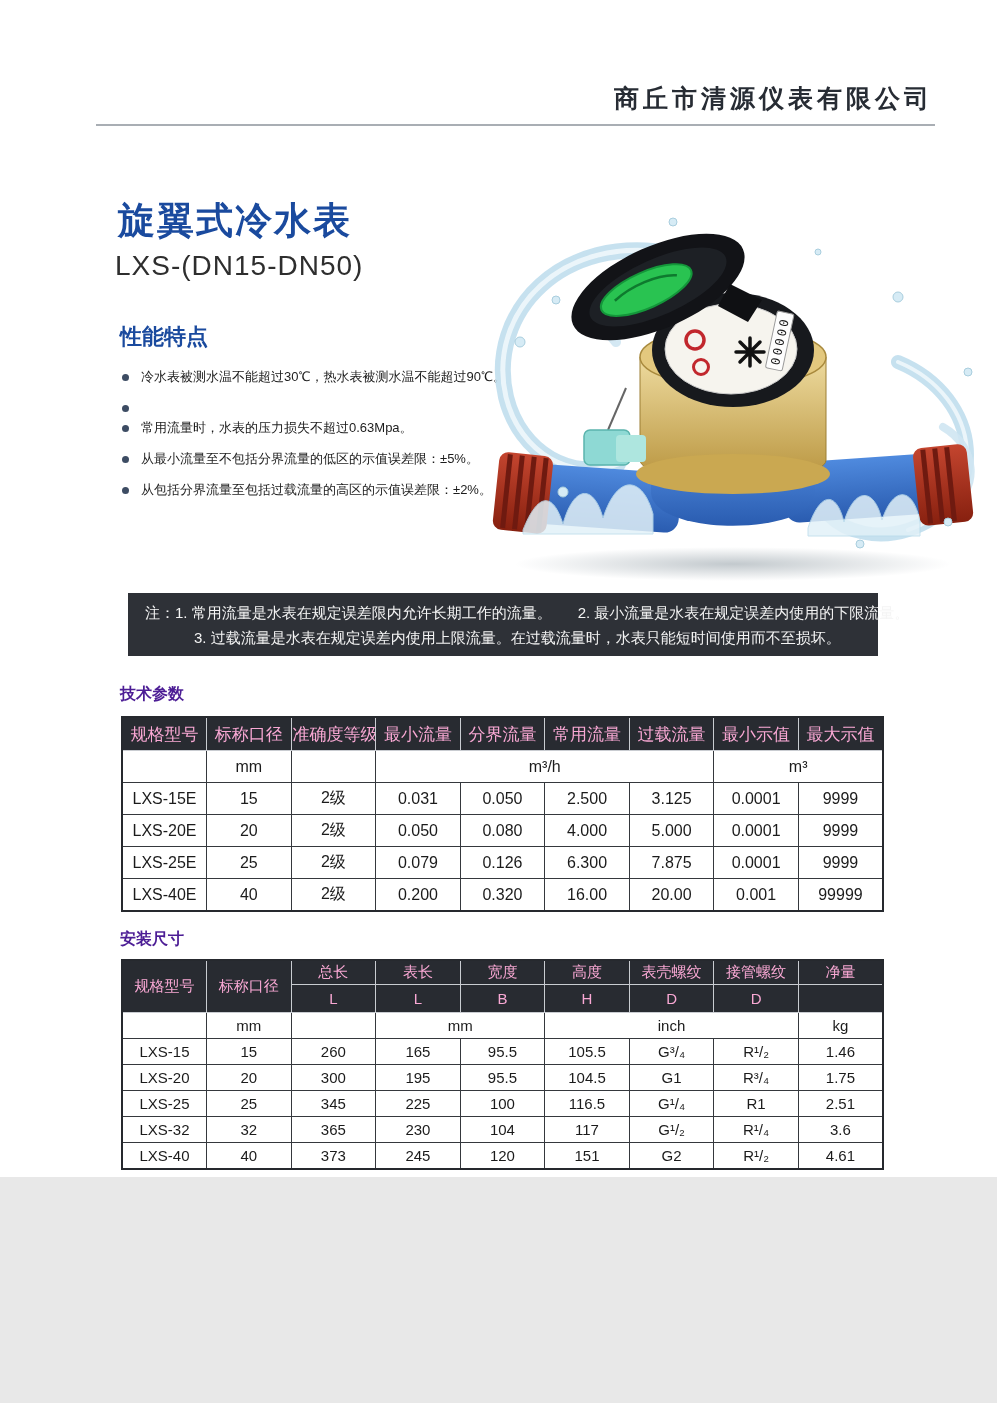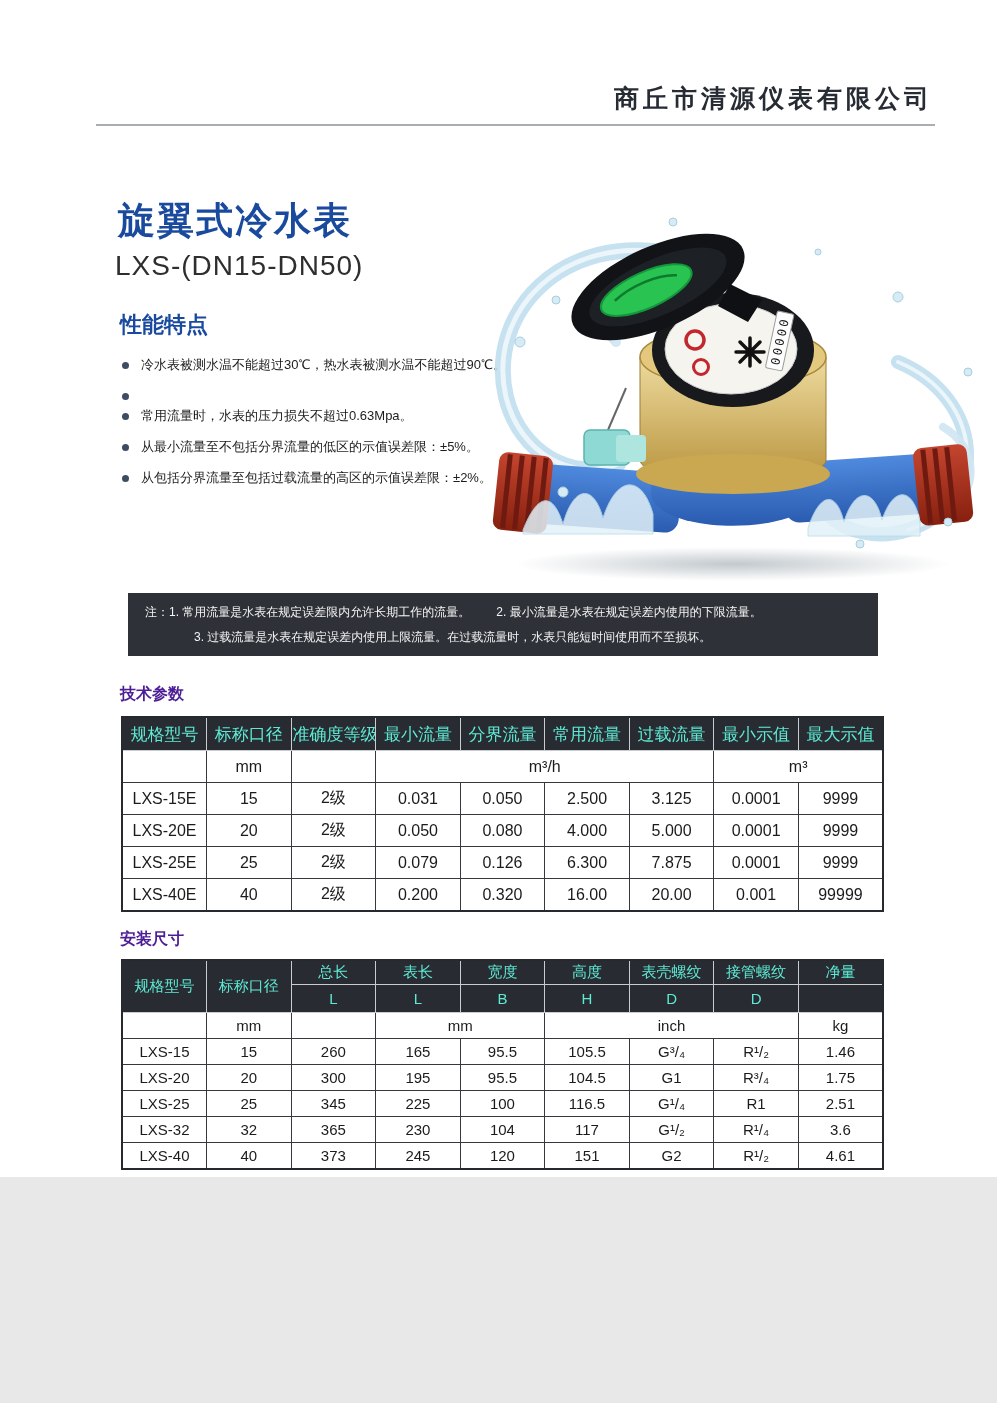--- a/index.html
+++ b/index.html
@@ -11,43 +11,43 @@
   .company{
     position:absolute;top:82px;right:64px;font-size:25px;font-weight:bold;
     letter-spacing:4px;color:#272c34;white-space:nowrap;
   }
   .header-rule{position:absolute;top:124px;left:96px;width:839px;height:2px;background:#a9aeb4;}
   
   .title{position:absolute;top:196px;left:118px;font-size:37px;font-weight:bold;color:#1a4a9e;letter-spacing:2px;}
   .model{position:absolute;top:250px;left:115px;font-size:28px;color:#2e2e2e;letter-spacing:1px;}
   
   .features{position:absolute;top:310px;left:120px;width:398px;}
-  .features h3{margin:0 0 10px 0;font-size:22px;font-weight:bold;color:#1a4a9e;}
+  .features h3{margin:12px 0 10px 0;font-size:22px;font-weight:bold;color:#1a4a9e;}
   .feature{display:flex;align-items:flex-start;margin:0 0 1px 0;}
   .dot{flex:0 0 auto;width:7px;height:7px;border-radius:50%;background:#3d4c63;margin:12px 12px 0 2px;}
   .feature p{margin:0;font-size:13px;line-height:30px;color:#1c1c1c;}
   
   .figure{position:absolute;top:192px;left:468px;width:528px;height:405px;}
   
   .note{
     position:absolute;top:593px;left:128px;width:750px;height:63px;box-sizing:border-box;
-    background:#2e3137;color:#f4f4f4;font-size:12px;line-height:25px;padding-top:7px;
+    background:#2e3137;color:#f4f4f4;font-size:15px;line-height:25px;padding-top:7px;
   }
   .note .l1{padding-left:17px;white-space:nowrap;}
   .note .l1 .seg2{margin-left:26px;}
   .note .l2{padding-left:66px;white-space:nowrap;}
   
   .sec-heading{position:absolute;left:120px;font-size:16px;font-weight:bold;color:#4c1d95;}
   #tech-heading{top:684px;}
   #install-heading{top:929px;}
   
   table{border-collapse:collapse;table-layout:fixed;position:absolute;left:121px;width:763px;background:#fff;}
   table{border:2px solid #26292e;}
   th,td{text-align:center;vertical-align:middle;overflow:hidden;white-space:nowrap;}
-  th{background:#282b31;color:#5eead4;font-weight:normal;border:1px solid #c9ccd1;}
+  th{background:#282b31;color:#f9a8d4;font-weight:normal;border:1px solid #c9ccd1;}
   td{border:1px solid #35383d;color:#1b1b1b;}
   #tech-table{top:716px;}
   #tech-table th{height:30px;font-size:17px;}
   #tech-table td{height:29px;font-size:16px;}
   #install-table{top:959px;}
   #install-table th{font-size:15px;}
   #install-table .r1 th{height:21px;}
   #install-table .r2 th{height:25px;}
   #install-table td{height:23px;font-size:15px;}
   td.unit{font-size:16px;}

